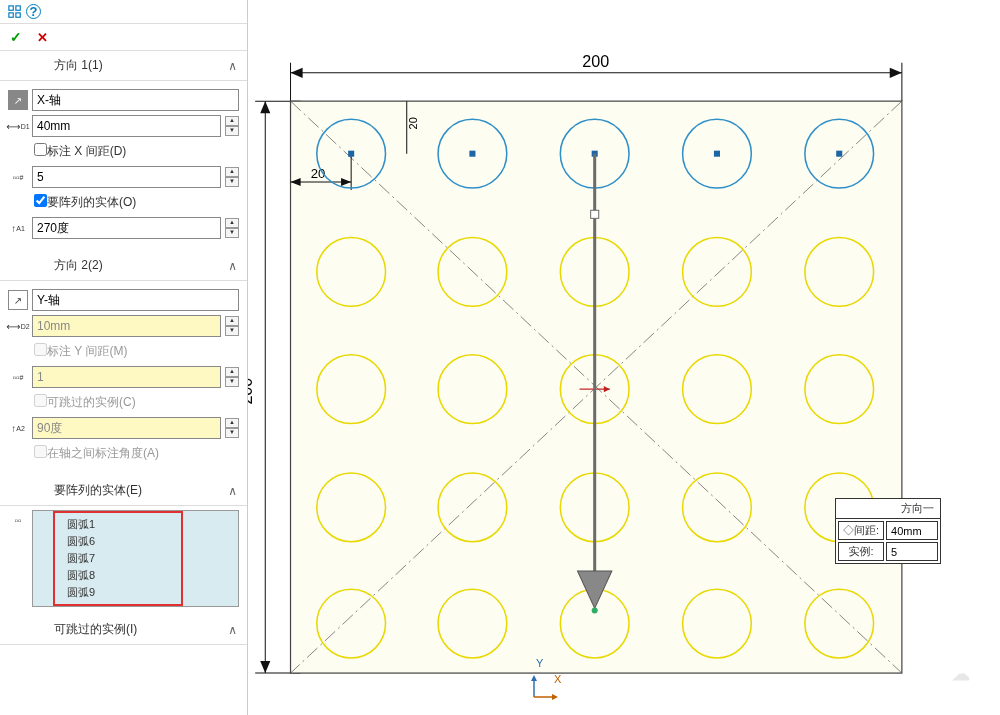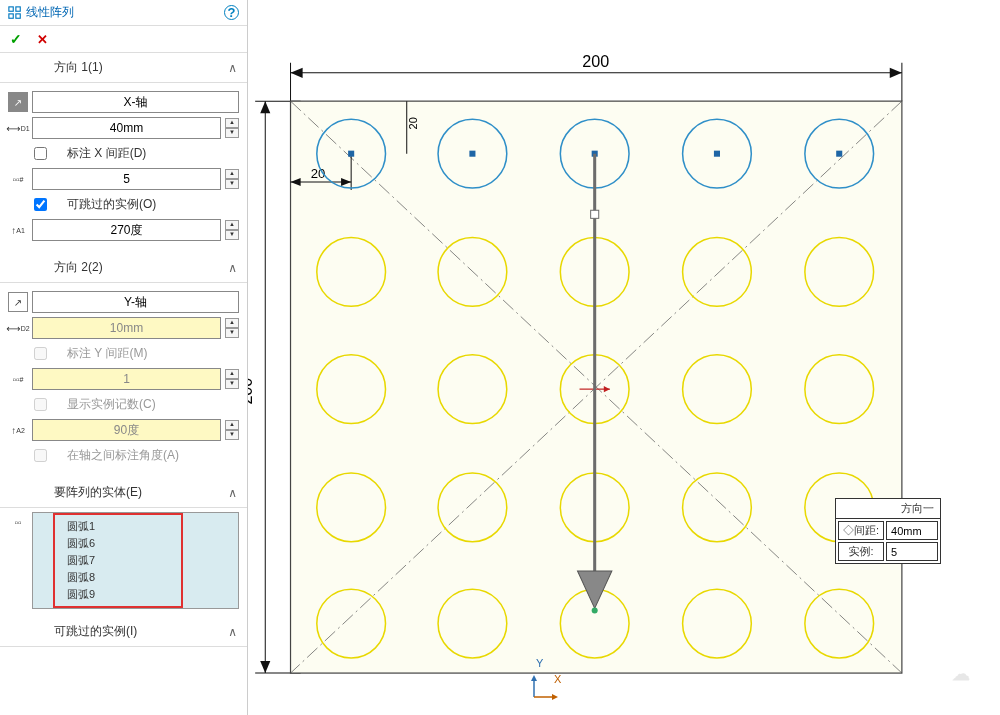--- a/index.html
+++ b/index.html
@@ -12,25 +12,25 @@
 .action-row { padding: 5px 10px; border-bottom: 1px solid #ddd; }
 .confirm-icon { color: #00a000; font-size: 14px; font-weight: bold; margin-right: 12px; }
 .cancel-icon { color: #d00000; font-size: 13px; font-weight: bold; }
 .sections { flex: 1; overflow-y: auto; }
 .section-header { display: flex; align-items: center; justify-content: space-between; padding: 6px 10px; border-bottom: 1px solid #ddd; background: #fff; }
 .section-title { font-weight: 500; margin-left: 44px; }
 .chevron { color: #666; cursor: pointer; }
 .section-body { padding: 4px 8px 8px 8px; }
 .input-row { display: flex; align-items: center; margin: 4px 0; gap: 4px; }
 .row-icon { width: 20px; height: 20px; display: inline-flex; align-items: center; justify-content: center; flex-shrink: 0; font-size: 10px; }
-.text-input { flex: 1; height: 22px; border: 1px solid #888; padding: 0 4px; font-size: 12px; background: #fff; text-align: center; }
+.text-input { flex: 1; height: 22px; border: 1px solid #888; padding: 0 4px; font-size: 12px; background: #fff; }
 .text-input.disabled { background: #fef9c3; color: #888; }
 .spinner { width: 14px; display: flex; flex-direction: column; }
 .spinner .sp { height: 10px; border: 1px solid #999; background: #f5f5f5; font-size: 6px; line-height: 6px; text-align: center; cursor: pointer; }
-.checkbox-row { display: flex; align-items: center; margin: 6px 0 6px 26px; gap: 20px; }
+.checkbox-row { display: flex; align-items: flex-start; margin: 6px 0 6px 26px; gap: 0; }
 .checkbox-row input { width: 13px; height: 13px; }
 .checkbox-row.disabled { color: #999; }
 .entities-list { border: 2px solid #e03030; background: #d8ebf0; padding: 3px 5px; margin-left: 20px; min-height: 84px; width: 130px; }
 .entities-list div { padding: 1px 7px; font-size: 11px; }
 .entities-full { display: flex; align-items: flex-start; }
 .entities-full .list-holder { flex:1; border:1px solid #999; background: #d8ebf0; min-height: 90px; margin-left:4px; }
 .canvas-wrap { flex: 1; position: relative; overflow: hidden; background: #fff; }
 .drawing { position: absolute; inset: -8px; }
 svg text { font-family: Arial, sans-serif; }
 .tooltip-box { position: absolute; left: 587px; top: 498px; background: #fff; border: 1px solid #333; font-size: 11px; }
@@ -48,21 +48,20 @@
 <body>
 
 <div class="panel">
   <div class="panel-header">
     <svg class="icon-sq" viewBox="0 0 16 16">
         <rect x="1" y="1" width="5" height="5" fill="none" stroke="#0078c0" stroke-width="1.3"></rect>
         <rect x="9" y="1" width="5" height="5" fill="none" stroke="#0078c0" stroke-width="1.3"></rect>
         <rect x="1" y="9" width="5" height="5" fill="none" stroke="#0078c0" stroke-width="1.3"></rect>
         <rect x="9" y="9" width="5" height="5" fill="none" stroke="#0078c0" stroke-width="1.3"></rect>
       </svg>
-    <div class="title">线性阵列</div>
     <span class="help-icon">?</span>
   </div>
   <div class="action-row">
     <span class="confirm-icon">✓</span>
     <span class="cancel-icon">✕</span>
   </div>
 
   <div class="sections">
 
     <div class="section-header">
@@ -89,21 +88,21 @@
       <div class="input-row">
         <span class="row-icon">▫▫<sub style="font-size:7px">#</sub></span>
         <input class="text-input" value="5" style="">
         <span class="spinner">
             <span class="sp">▲</span>
             <span class="sp">▼</span>
           </span>
       </div>
       <div class="checkbox-row">
         <input type="checkbox" checked="" style="">
-        <span>可跳过的实例(O)</span>
+        <span>要阵列的实体(O)</span>
       </div>
       <div class="input-row">
         <span class="row-icon">↑<sup style="font-size:7px">A1</sup></span>
         <input class="text-input" value="270度" style="">
         <span class="spinner">
             <span class="sp">▲</span>
             <span class="sp">▼</span>
           </span>
       </div>
     </div>
@@ -132,21 +131,21 @@
       <div class="input-row">
         <span class="row-icon">▫▫<sub style="font-size:7px">#</sub></span>
         <input class="text-input disabled" disabled="" value="1" style="">
         <span class="spinner">
             <span class="sp">▲</span>
             <span class="sp">▼</span>
           </span>
       </div>
       <div class="checkbox-row disabled">
         <input type="checkbox" disabled="" style="">
-        <span>显示实例记数(C)</span>
+        <span>可跳过的实例(C)</span>
       </div>
       <div class="input-row">
         <span class="row-icon">↑<sup style="font-size:7px">A2</sup></span>
         <input class="text-input disabled" disabled="" value="90度" style="">
         <span class="spinner">
             <span class="sp">▲</span>
             <span class="sp">▼</span>
           </span>
       </div>
       <div class="checkbox-row disabled">

